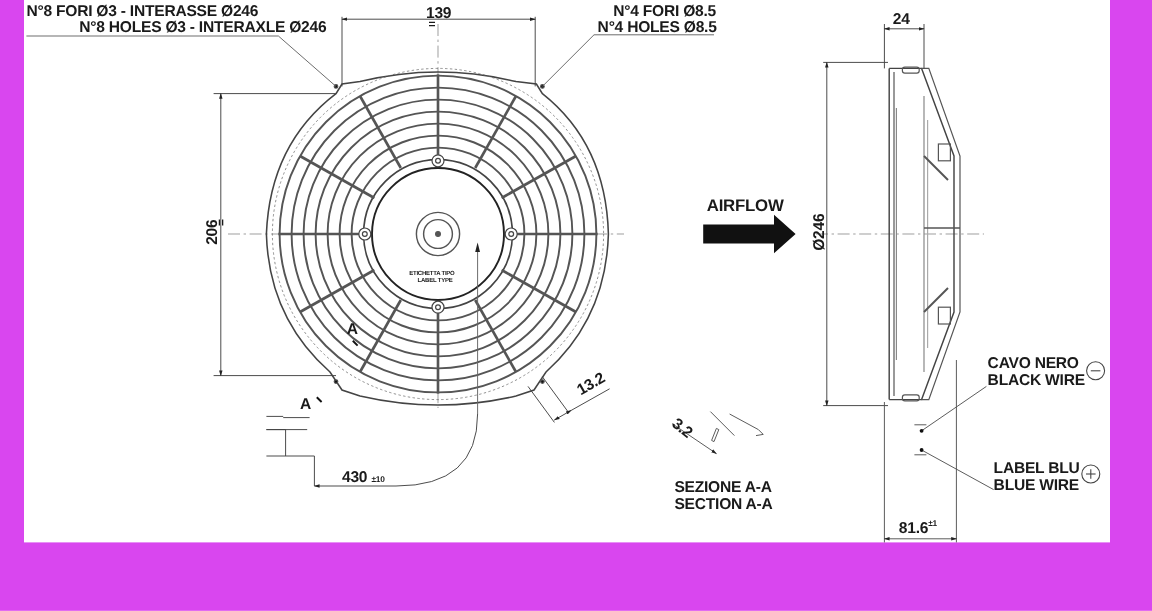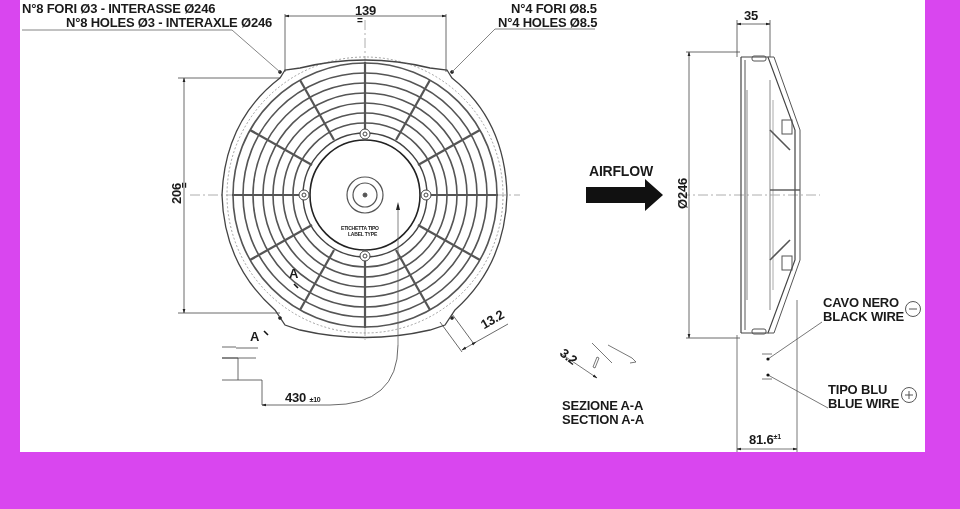--- a/index.html
+++ b/index.html
@@ -213,27 +213,27 @@
 
   <div class="lbl dim" style="left:480px; top:312px; transform:rotate(-30deg);">13.2</div>
 
   <div class="lbl dim" style="left:285px; top:390px;">
     <span>430</span>
     <span class="small">±10</span>
   </div>
 
   <div class="lbl" style="left:589px; top:163px; font-size:14px;">AIRFLOW</div>
 
-  <div class="lbl dim" style="left:744px; top:8px;">35</div>
+  <div class="lbl dim" style="left:744px; top:8px;">24</div>
   <div class="lbl dim vert" style="left:667px; top:186px;">Ø246</div>
 
   <div class="lbl note" style="left:823px; top:296px;">CAVO NERO</div>
   <div class="lbl note" style="left:823px; top:310px;">BLACK WIRE</div>
 
-  <div class="lbl note" style="left:828px; top:383px;">TIPO BLU</div>
+  <div class="lbl note" style="left:828px; top:383px;">LABEL BLU</div>
   <div class="lbl note" style="left:828px; top:397px;">BLUE WIRE</div>
 
   <div class="lbl dim" style="left:749px; top:432px;">
     <span>81.6</span><span class="small" style="vertical-align:super;">±1</span>
   </div>
 
   <div class="lbl dim" style="left:560px; top:349px; transform:rotate(38deg);">3.2</div>
   <div class="lbl note" style="left:562px; top:399px;">SEZIONE A-A</div>
   <div class="lbl note" style="left:562px; top:413px;">SECTION A-A</div>
 </div>

